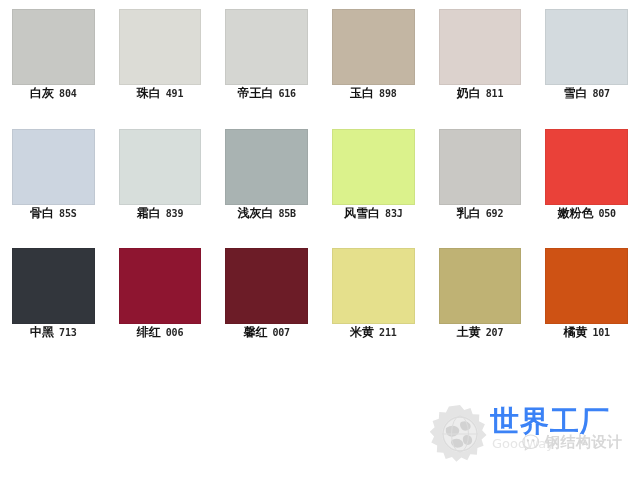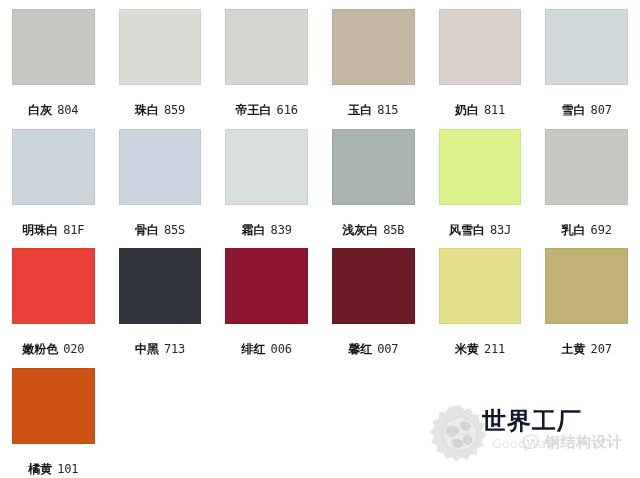--- a/index.html
+++ b/index.html
@@ -46,42 +46,42 @@
     box-sizing: border-box;
     border: 1px solid rgba(0,0,0,0.06);
   }
 
   .swatch-chip.empty {
     border: none;
     background: transparent;
   }
 
   .swatch-label {
-    margin-top: 18px;
+    margin-top: 1px;
     font-size: 11.5px;
     line-height: 14px;
     color: #1a1a1a;
     white-space: nowrap;
     letter-spacing: 0px;
     display: flex;
     align-items: baseline;
     justify-content: center;
     gap: 5px;
     font-weight: 600;
   }
 
   .swatch-name {
     font-size: 12px;
     font-weight: 700;
     color: #141414;
   }
 
   .swatch-code {
-    font-size: 12px;
-    font-weight: 400;
+    font-size: 10px;
+    font-weight: 700;
     color: #262626;
     font-family: "DejaVu Sans Mono", "Liberation Mono", monospace;
     letter-spacing: -0.2px;
   }
 
   
   #watermark {
     position: absolute;
     left: 428px;
     top: 398px;
@@ -94,25 +94,25 @@
   .wm-gear {
     position: absolute;
     left: 2px;
     top: 6px;
     width: 60px;
     height: 60px;
   }
 
   .wm-brand {
     position: absolute;
-    left: 54px;
+    left: 62px;
     top: 8px;
-    font-size: 24px;
+    font-size: 29px;
     font-weight: 700;
-    color: #0f172a;
+    color: #3b82f6;
     letter-spacing: 1px;
     line-height: 30px;
     white-space: nowrap;
   }
 
   .wm-sub {
     position: absolute;
     left: 64px;
     top: 38px;
     font-size: 13px;
@@ -154,59 +154,52 @@
       <div class="swatch-chip" style="background: rgb(199, 200, 196);"></div>
       <div class="swatch-label">
         <span class="swatch-name">白灰</span>
         <span class="swatch-code">804</span>
       </div>
     </div>
     <div class="swatch-cell">
       <div class="swatch-chip" style="background: rgb(220, 220, 214);"></div>
       <div class="swatch-label">
         <span class="swatch-name">珠白</span>
-        <span class="swatch-code">859</span>
+        <span class="swatch-code">491</span>
       </div>
     </div>
     <div class="swatch-cell">
       <div class="swatch-chip" style="background: rgb(213, 214, 210);"></div>
       <div class="swatch-label">
         <span class="swatch-name">帝王白</span>
         <span class="swatch-code">616</span>
       </div>
     </div>
     <div class="swatch-cell">
       <div class="swatch-chip" style="background: rgb(195, 182, 163);"></div>
       <div class="swatch-label">
         <span class="swatch-name">玉白</span>
-        <span class="swatch-code">815</span>
+        <span class="swatch-code">898</span>
       </div>
     </div>
     <div class="swatch-cell">
       <div class="swatch-chip" style="background: rgb(220, 210, 205);"></div>
       <div class="swatch-label">
         <span class="swatch-name">奶白</span>
         <span class="swatch-code">811</span>
       </div>
     </div>
     <div class="swatch-cell">
       <div class="swatch-chip" style="background: rgb(211, 218, 222);"></div>
       <div class="swatch-label">
         <span class="swatch-name">雪白</span>
         <span class="swatch-code">807</span>
       </div>
     </div>
     <div class="swatch-cell">
-      <div class="swatch-chip" style="background: rgb(204, 212, 220);"></div>
-      <div class="swatch-label">
-        <span class="swatch-name">明珠白</span>
-        <span class="swatch-code">81F</span>
-      </div>
-    </div>
-    <div class="swatch-cell">
       <div class="swatch-chip" style="background: rgb(204, 213, 224);"></div>
       <div class="swatch-label">
         <span class="swatch-name">骨白</span>
         <span class="swatch-code">85S</span>
       </div>
     </div>
     <div class="swatch-cell">
       <div class="swatch-chip" style="background: rgb(215, 222, 219);"></div>
       <div class="swatch-label">
         <span class="swatch-name">霜白</span>
@@ -231,21 +224,21 @@
       <div class="swatch-chip" style="background: rgb(201, 200, 196);"></div>
       <div class="swatch-label">
         <span class="swatch-name">乳白</span>
         <span class="swatch-code">692</span>
       </div>
     </div>
     <div class="swatch-cell">
       <div class="swatch-chip" style="background: rgb(234, 65, 57);"></div>
       <div class="swatch-label">
         <span class="swatch-name">嫩粉色</span>
-        <span class="swatch-code">020</span>
+        <span class="swatch-code">050</span>
       </div>
     </div>
     <div class="swatch-cell">
       <div class="swatch-chip" style="background: rgb(50, 54, 60);"></div>
       <div class="swatch-label">
         <span class="swatch-name">中黑</span>
         <span class="swatch-code">713</span>
       </div>
     </div>
     <div class="swatch-cell">

